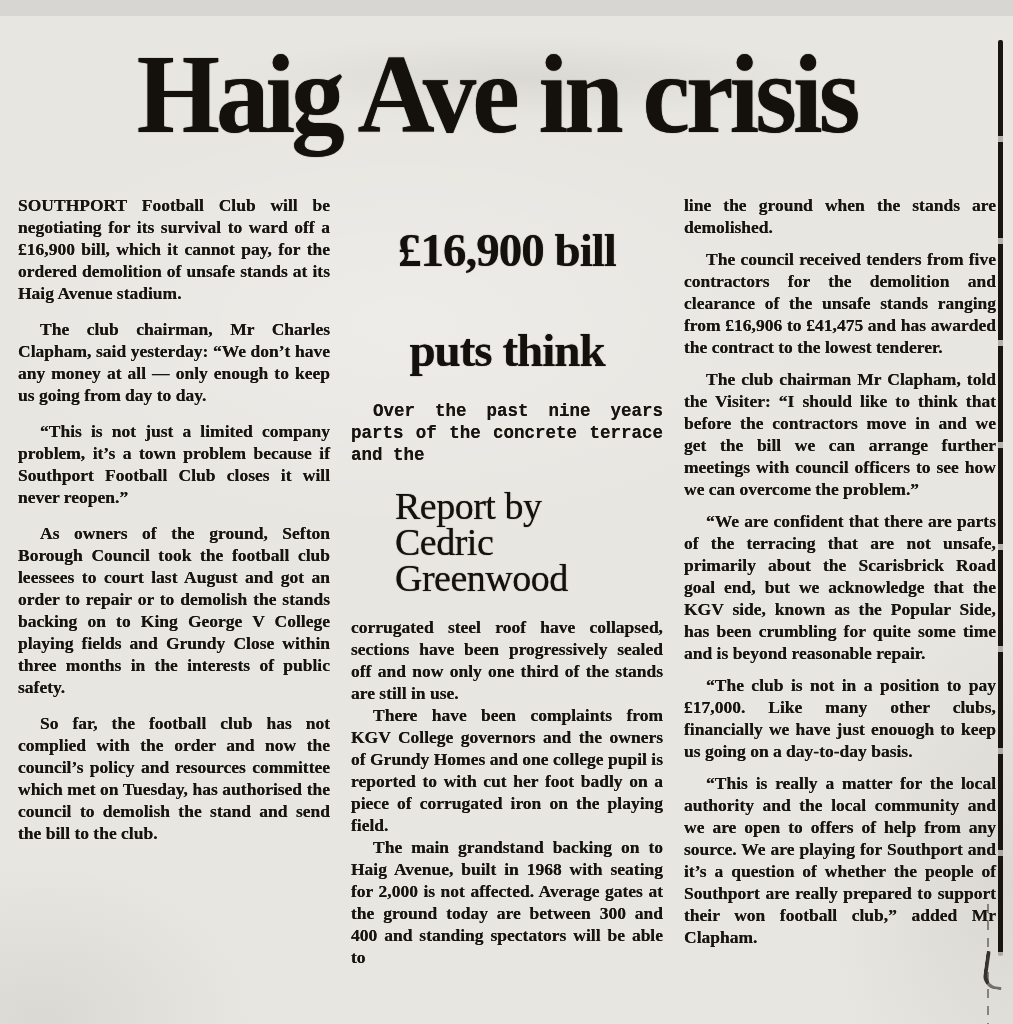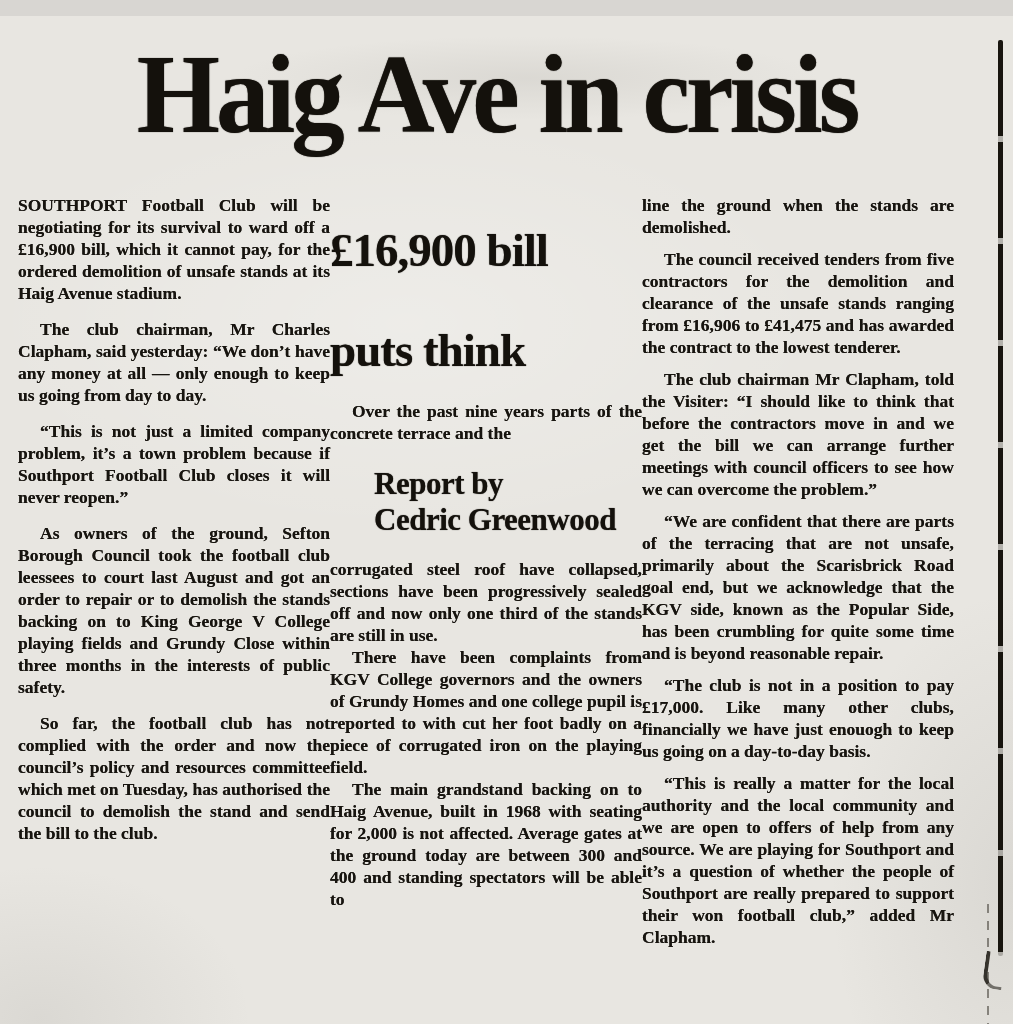--- a/index.html
+++ b/index.html
@@ -21,48 +21,48 @@
     position:absolute;top:20px;left:40px;right:60px;
     font-size:107px;line-height:1.05;font-weight:bold;
     letter-spacing:-4px;text-align:center;
     transform:scaleY(1.04);transform-origin:top;
     color:#14110c;
     text-shadow:0 0 1px rgba(20,17,12,0.85);
     white-space:nowrap;
   }
   .columns{
     position:absolute;top:178px;left:18px;
-    display:flex;
+    display:flex;gap:21px;
   }
   .col{width:312px;}
   .col p{
     margin:0;
     font-size:17.5px;line-height:22px;
     font-weight:bold;
     text-align:justify;
     text-shadow:0 0 0.6px rgba(23,20,15,0.8);
     text-indent:22px;
   }
   .col-left p{margin-bottom:14px;}
   .col-left p:first-child{text-indent:0;}
   .col-right p{margin-bottom:10px;}
   .col-right p:first-child{text-indent:0;}
   .col-mid p.body-par:first-child{text-indent:0;}
   .subhead{
     margin:6px 0 0 0;
     font-size:47px;line-height:100px;font-weight:bold;
-    letter-spacing:-1px;
+    text-align:center;letter-spacing:-1px;
     color:#14110c;
     text-shadow:0 0 1px rgba(20,17,12,0.8);
   }
   .subhead div{white-space:nowrap;}
-  .intro{margin-top:16px;}
+  .intro{margin-top:16px;font-family:Liberation Mono, monospace;}
   .byline{
     margin:22px 0 0 44px;
-    font-size:31px;line-height:36px;font-weight:bold;
+    font-size:38px;line-height:36px;font-weight:normal;
     letter-spacing:-0.5px;
     color:#14110c;
     text-shadow:0 0 1px rgba(20,17,12,0.8);
   }
   .mid-body{margin-top:20px;}
   .rule-right{
     position:absolute;top:24px;right:10px;
     width:5px;height:916px;
     background:repeating-linear-gradient(
       to bottom,

